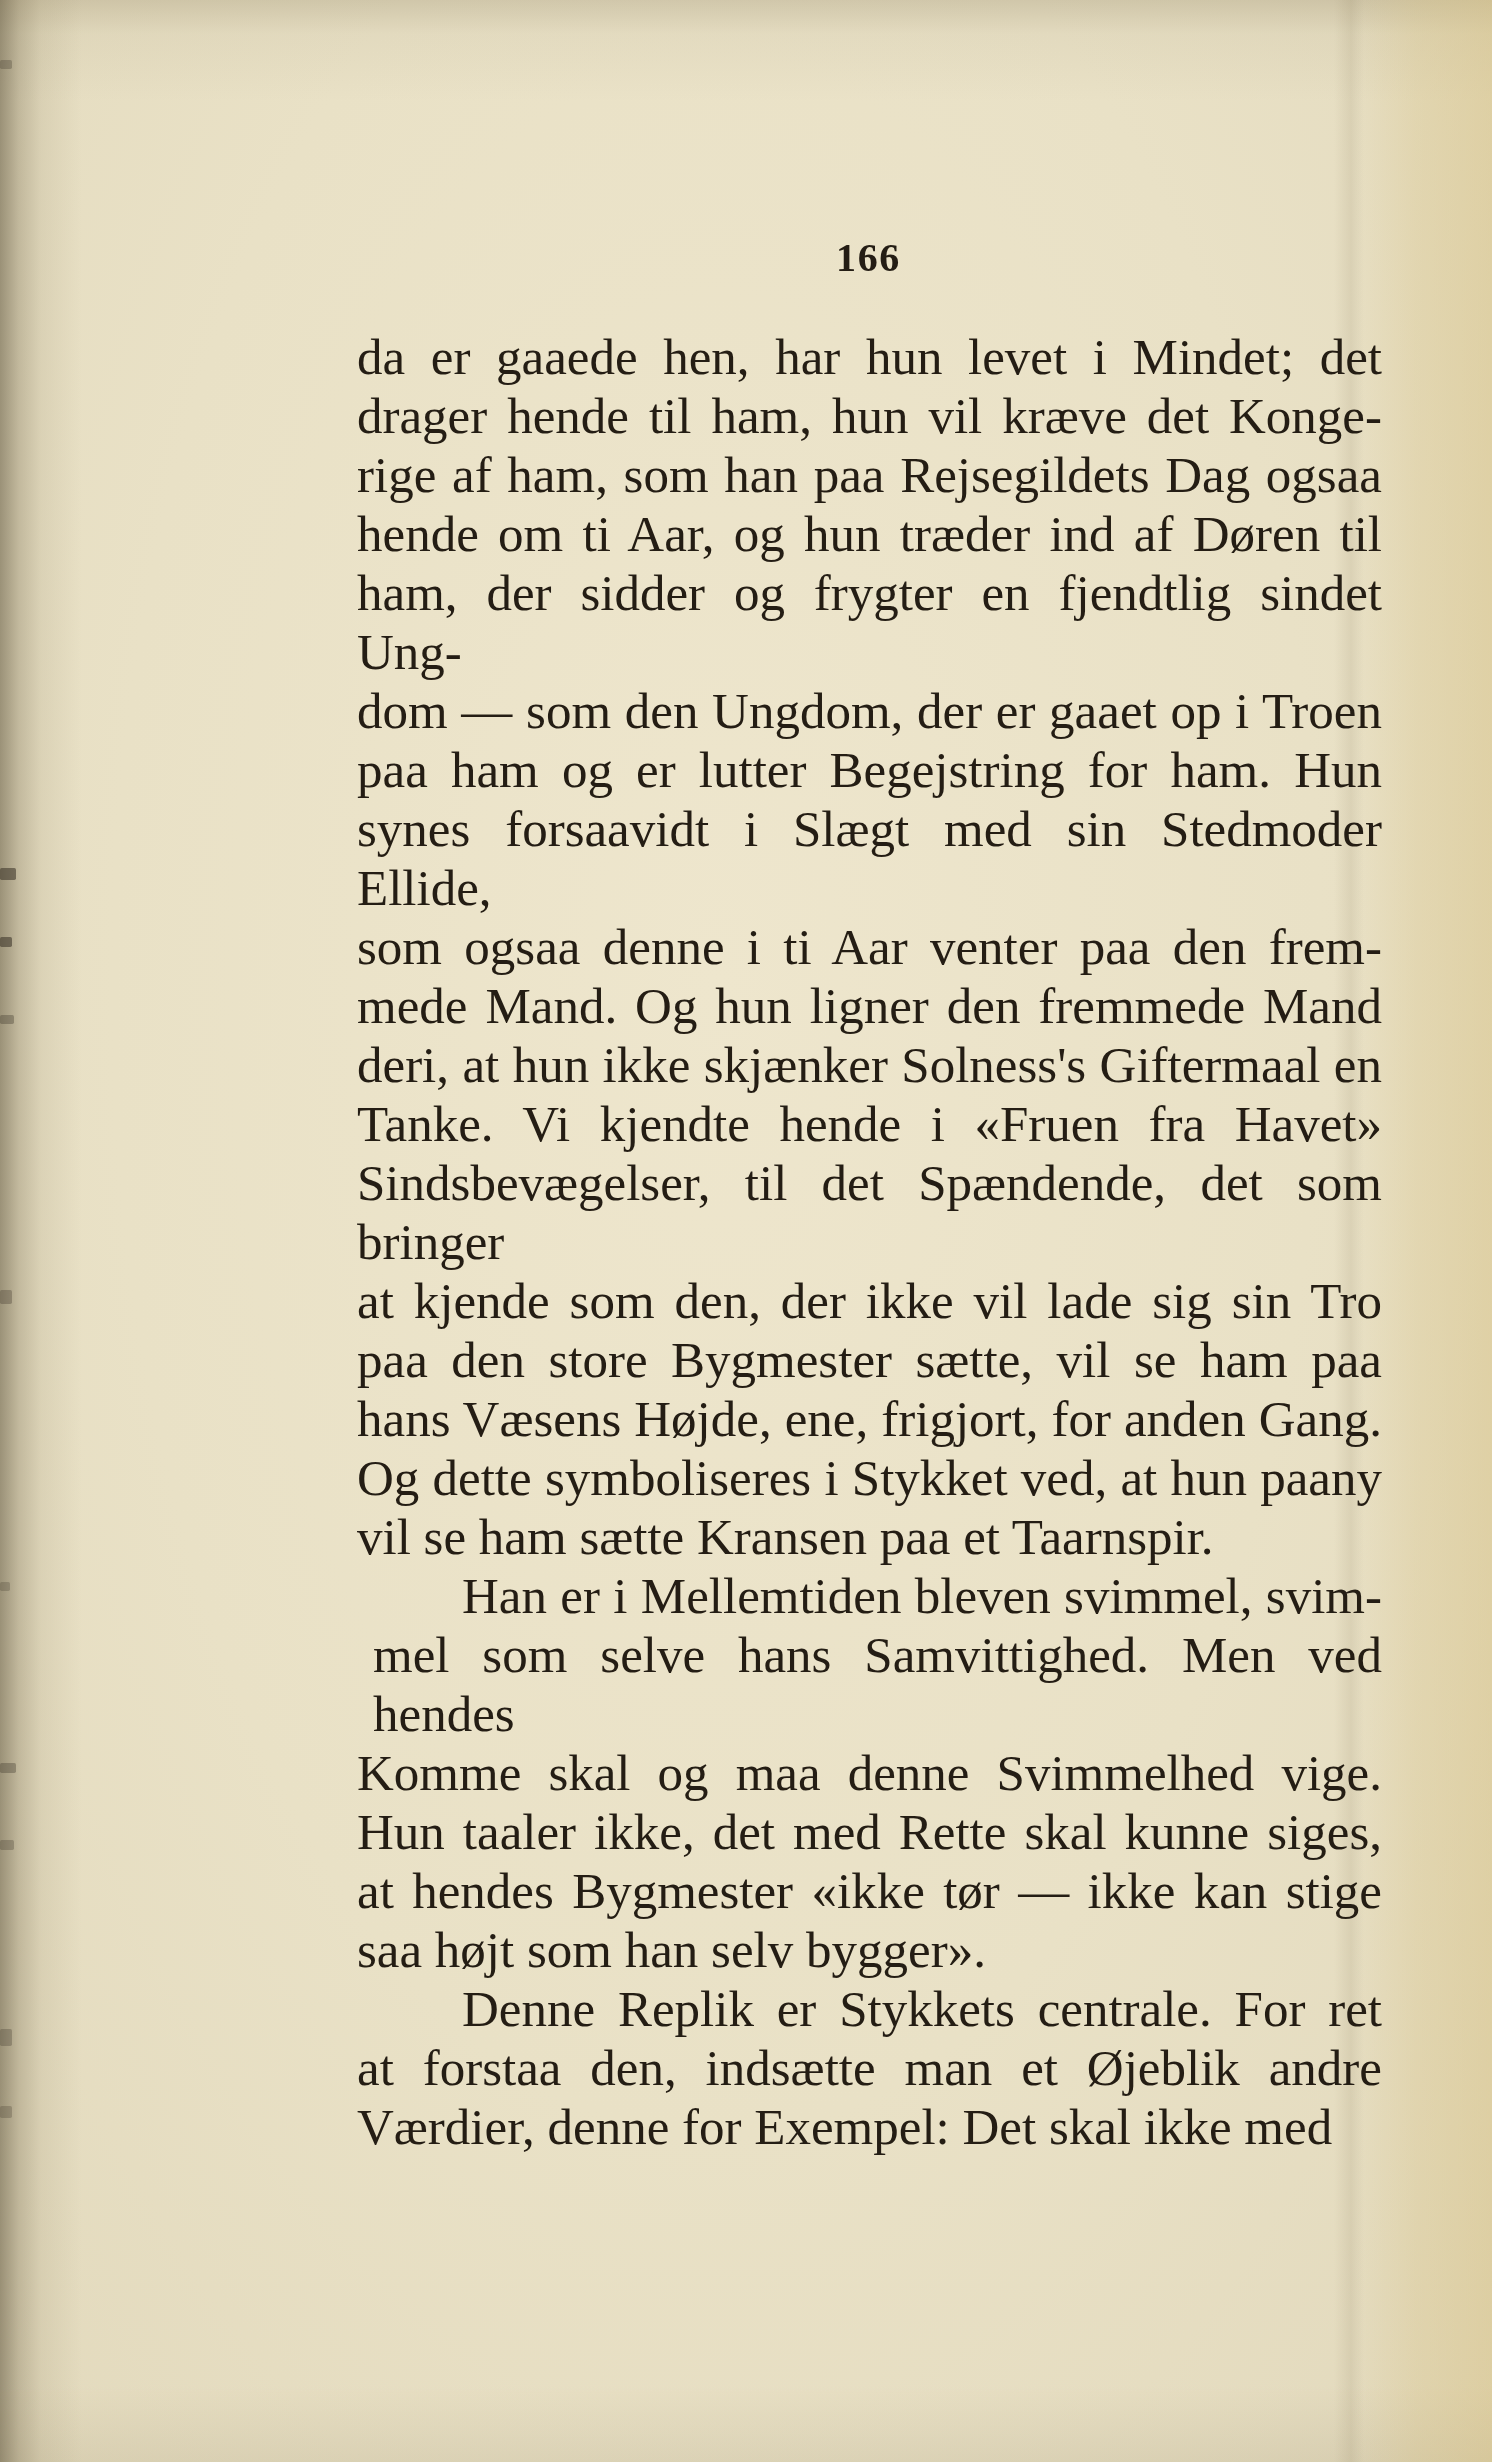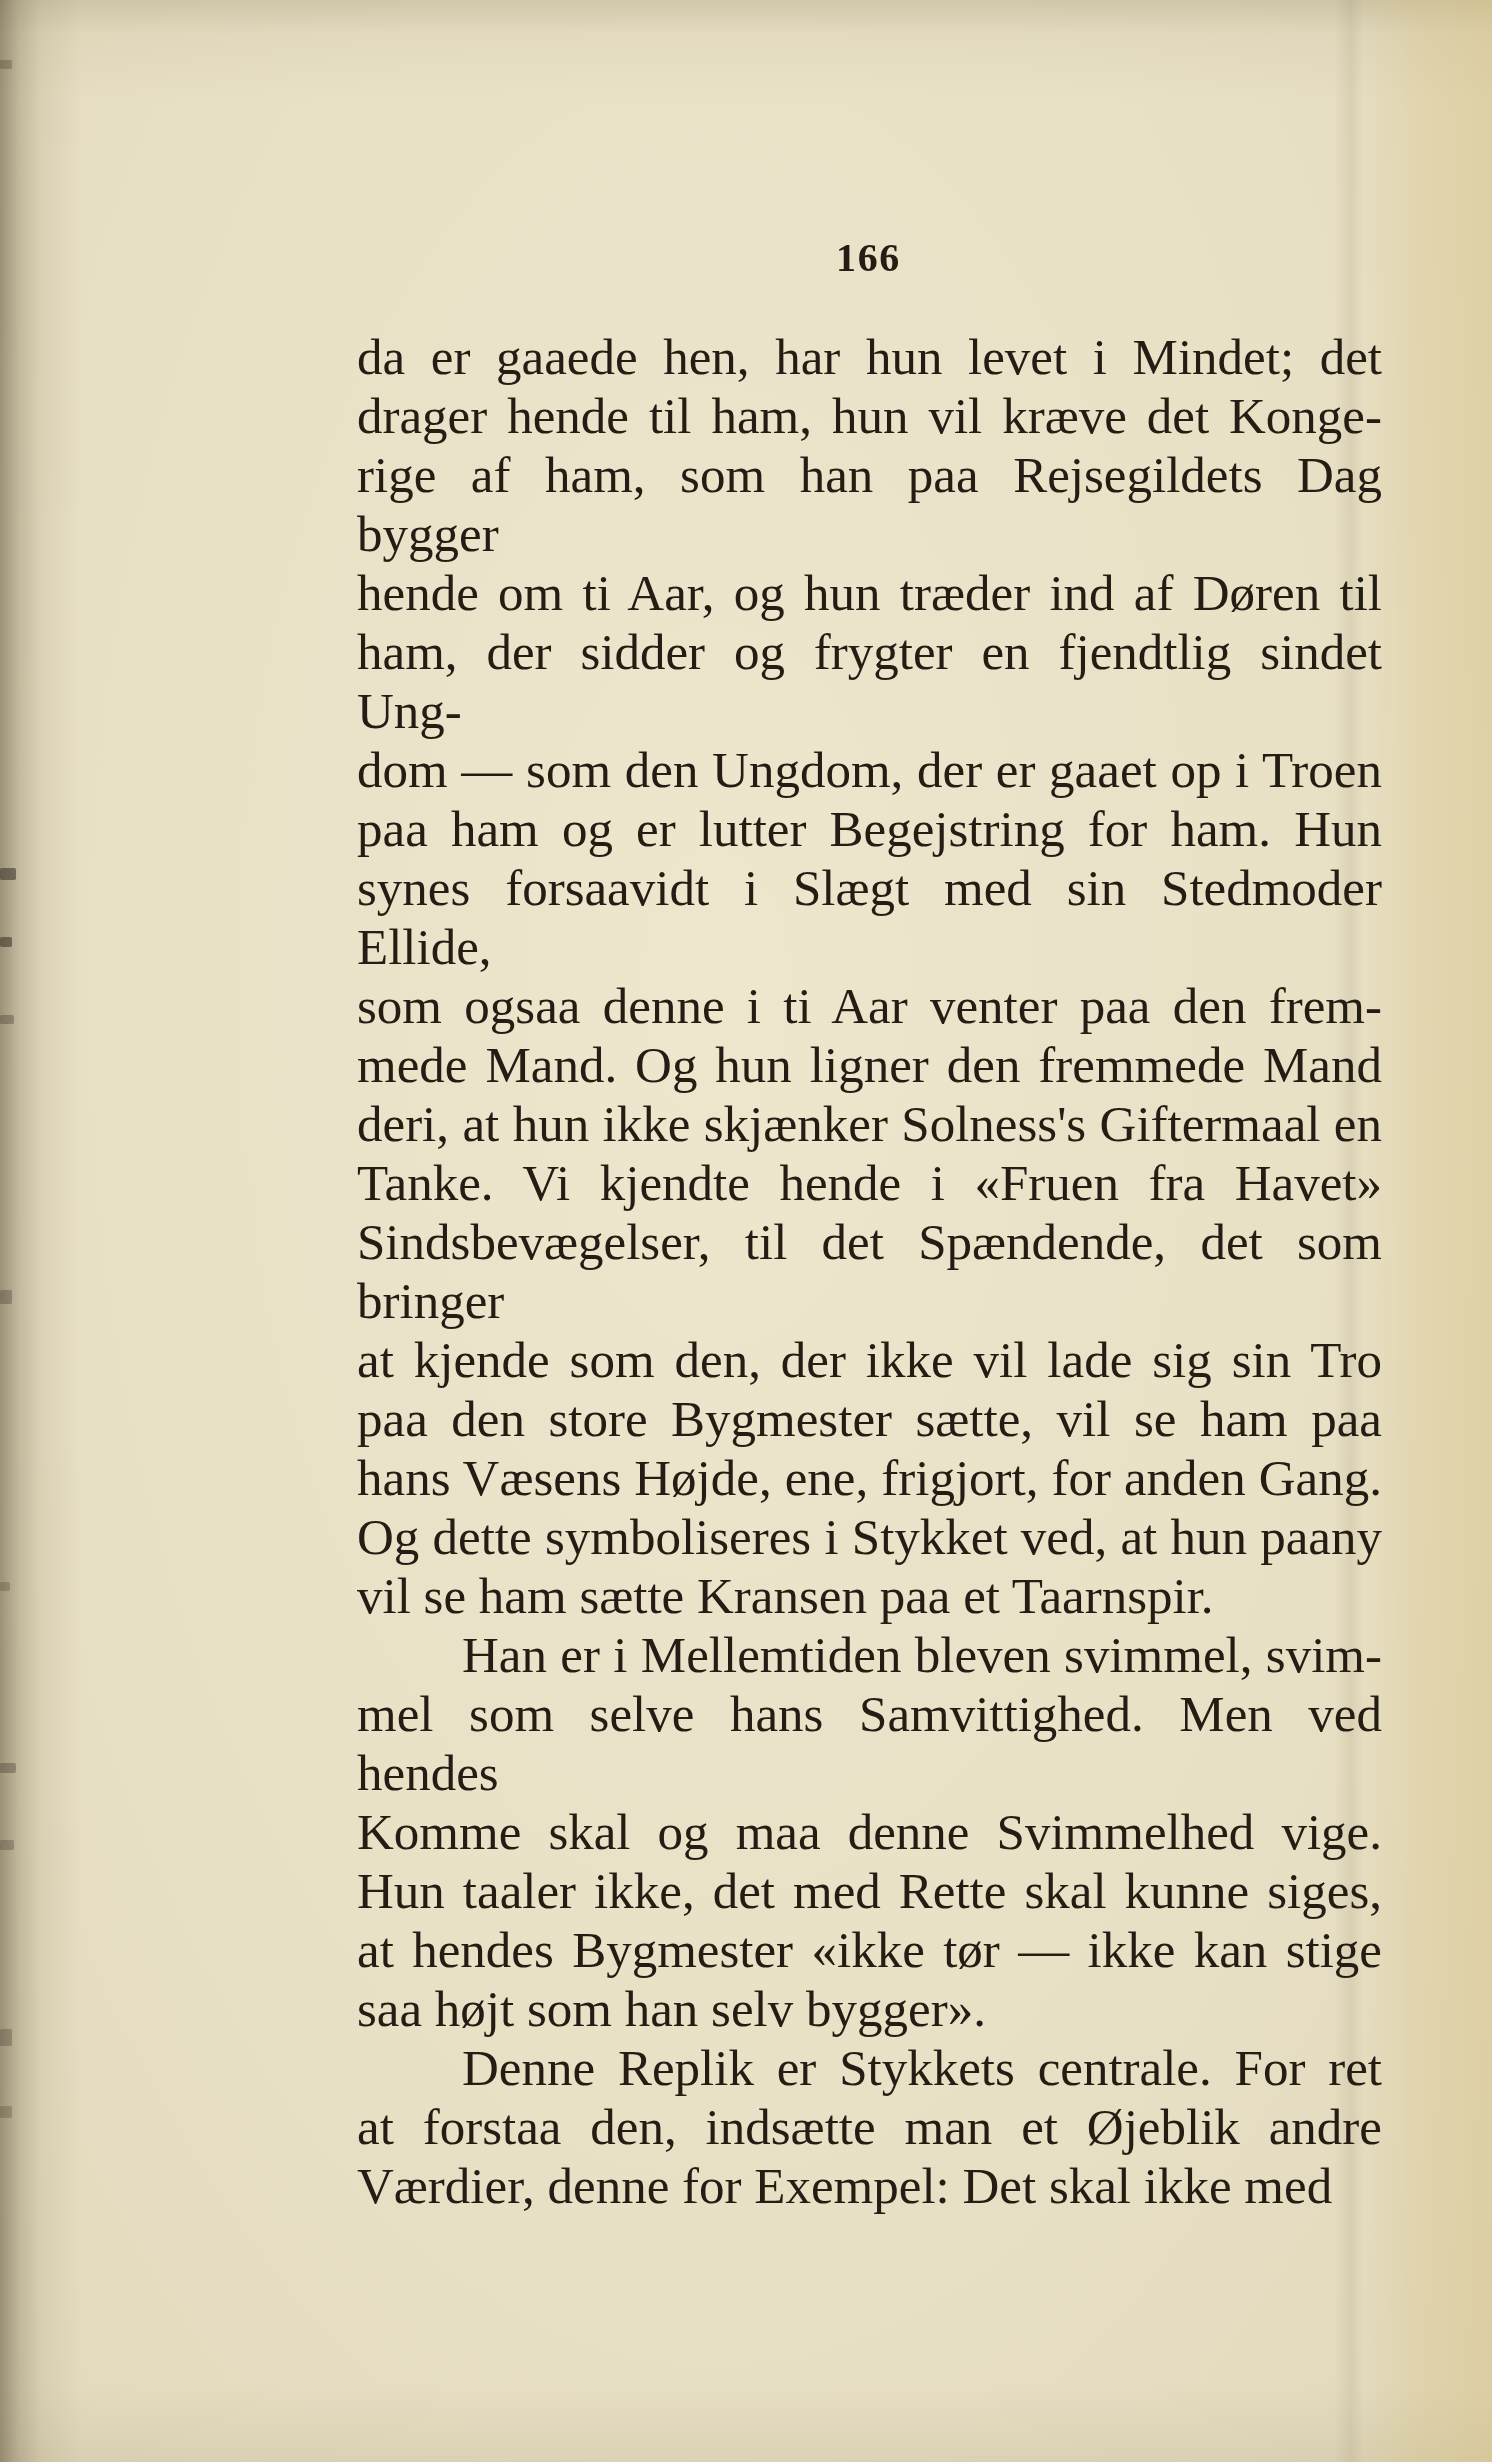--- a/index.html
+++ b/index.html
@@ -84,38 +84,38 @@
   <div class="edge-smudge" style="top: 1763px; width: 15.5px; height: 10.3px; opacity:.6;"></div>
   <div class="edge-smudge" style="top: 1840px; width: 13.8px; height: 10.3px; opacity:.5;"></div>
   <div class="edge-smudge" style="top: 2029px; width: 12px; height: 17px; opacity:.5;"></div>
   <div class="edge-smudge" style="top: 2106px; width: 12px; height: 12px; opacity:.45;"></div>
 
   <div class="page-number">166</div>
 
   <div class="text-block" id="text-block">
       <div class="text-line" style="color: rgb(36, 29, 20);">da er gaaede hen, har hun levet i Mindet; det</div>
       <div class="text-line" style="color: rgb(36, 29, 20);">drager hende til ham, hun vil kræve det Konge-</div>
-      <div class="text-line" style="color: rgb(36, 29, 20);">rige af ham, som han paa Rejsegildets Dag bygger</div>
+      <div class="text-line" style="color: rgb(36, 29, 20);">rige af ham, som han paa Rejsegildets Dag ogsaa</div>
       <div class="text-line" style="color: rgb(36, 29, 20);">hende om ti Aar, og hun træder ind af Døren til</div>
       <div class="text-line" style="color: rgb(36, 29, 20);">ham, der sidder og frygter en fjendtlig sindet Ung-</div>
       <div class="text-line" style="color: rgb(36, 29, 20);">dom — som den Ungdom, der er gaaet op i Troen</div>
       <div class="text-line" style="color: rgb(36, 29, 20);">paa ham og er lutter Begejstring for ham.  Hun</div>
       <div class="text-line" style="color: rgb(36, 29, 20);">synes forsaavidt i Slægt med sin Stedmoder Ellide,</div>
       <div class="text-line" style="color: rgb(36, 29, 20);">som ogsaa denne i ti Aar venter paa den frem-</div>
       <div class="text-line" style="color: rgb(36, 29, 20);">mede Mand.  Og hun ligner den fremmede Mand</div>
       <div class="text-line" style="color: rgb(36, 29, 20);">deri, at hun ikke skjænker Solness's Giftermaal en</div>
       <div class="text-line" style="color: rgb(36, 29, 20);">Tanke.  Vi kjendte hende i «Fruen fra Havet»</div>
       <div class="text-line" style="color: rgb(36, 29, 20);">Sindsbevægelser, til det Spændende, det som bringer</div>
       <div class="text-line" style="color: rgb(36, 29, 20);">at kjende som den, der ikke vil lade sig sin Tro</div>
       <div class="text-line" style="color: rgb(36, 29, 20);">paa den store Bygmester sætte, vil se ham paa</div>
       <div class="text-line" style="color: rgb(36, 29, 20);">hans Væsens Højde, ene, frigjort, for anden Gang.</div>
       <div class="text-line" style="color: rgb(36, 29, 20);">Og dette symboliseres i Stykket ved, at hun paany</div>
       <div class="text-line para-last" style="color: rgb(36, 29, 20);">vil se ham sætte Kransen paa et Taarnspir.</div>
       <div class="text-line indent-first" style="color: rgb(36, 29, 20);">Han er i Mellemtiden bleven svimmel, svim-</div>
-      <div class="text-line" style="color: rgb(36, 29, 20);">mel som selve hans Samvittighed.  Men ved hendes</div>
+      <div class="text-line" style="color: rgb(36, 29, 20); margin-left: 16px;">mel som selve hans Samvittighed.  Men ved hendes</div>
       <div class="text-line" style="color: rgb(36, 29, 20);">Komme skal og maa denne Svimmelhed vige.</div>
       <div class="text-line" style="color: rgb(36, 29, 20);">Hun taaler ikke, det med Rette skal kunne siges,</div>
       <div class="text-line" style="color: rgb(36, 29, 20);">at hendes Bygmester «ikke tør — ikke kan stige</div>
       <div class="text-line para-last" style="color: rgb(36, 29, 20);">saa højt som han selv bygger».</div>
       <div class="text-line indent-first" style="color: rgb(36, 29, 20);">Denne Replik er Stykkets centrale.  For ret</div>
       <div class="text-line" style="color: rgb(36, 29, 20);">at forstaa den, indsætte man et Øjeblik andre</div>
       <div class="text-line para-last" style="color: rgb(36, 29, 20);">Værdier, denne for Exempel:  Det skal ikke med</div>
     </div>
 
 </div>

